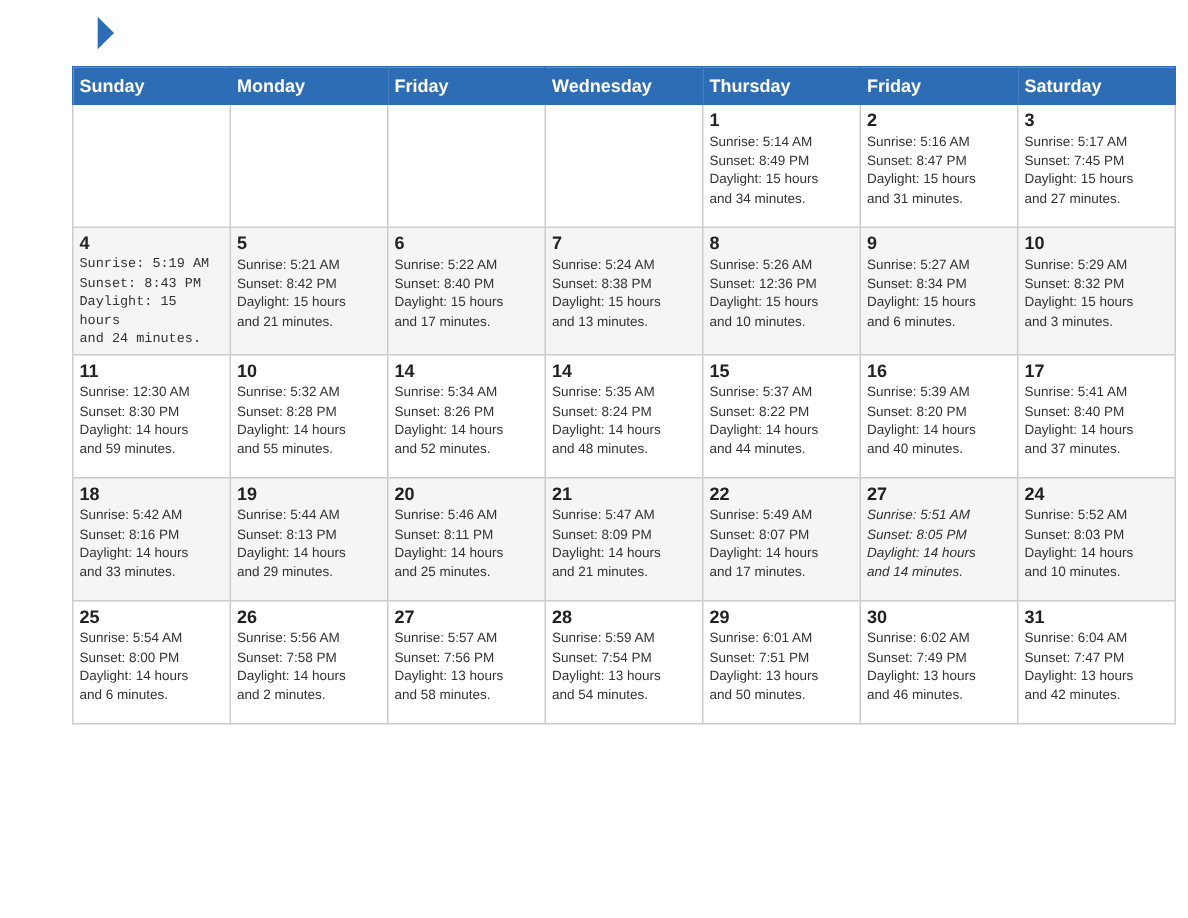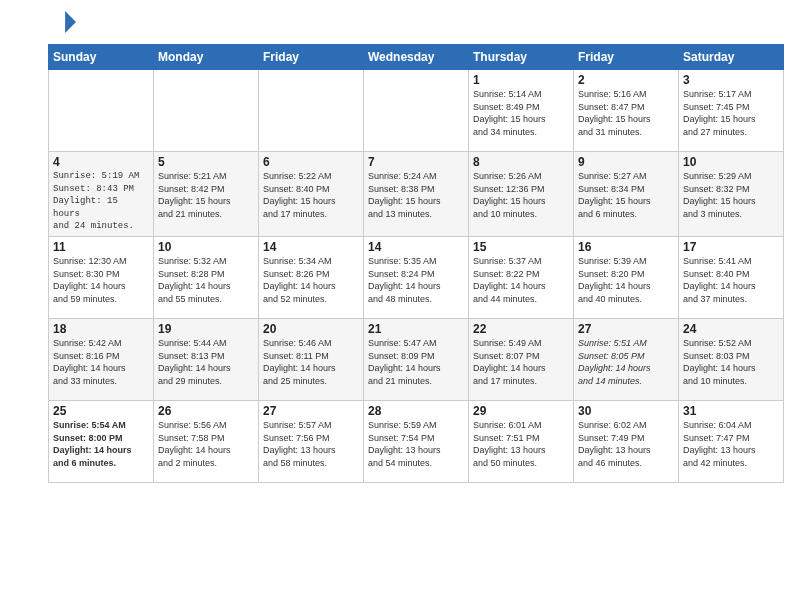--- a/index.html
+++ b/index.html
@@ -306,21 +306,21 @@
             <span class="day-number">24</span>
             <div class="day-info" style="white-space: pre-line;">Sunrise: 5:52 AM
 Sunset: 8:03 PM
 Daylight: 14 hours
 and 10 minutes.</div>
           </td>
         </tr>
         <tr>
           <td>
             <span class="day-number">25</span>
-            <div class="day-info" style="white-space: pre-line; font-weight: bold;">Sunrise: 5:54 AM
+            <div class="day-info" style="white-space: pre-line;">Sunrise: 5:54 AM
 Sunset: 8:00 PM
 Daylight: 14 hours
 and 6 minutes.</div>
           </td>
           <td>
             <span class="day-number">26</span>
             <div class="day-info" style="white-space: pre-line;">Sunrise: 5:56 AM
 Sunset: 7:58 PM
 Daylight: 14 hours
 and 2 minutes.</div>

